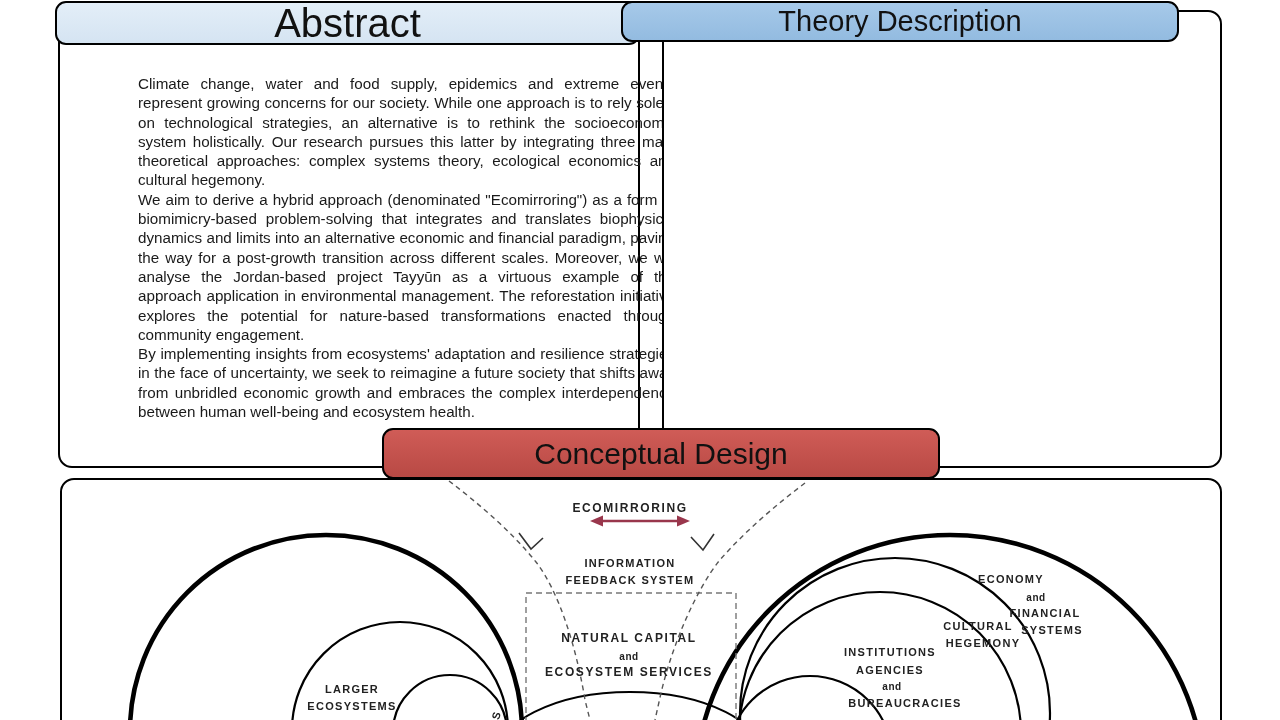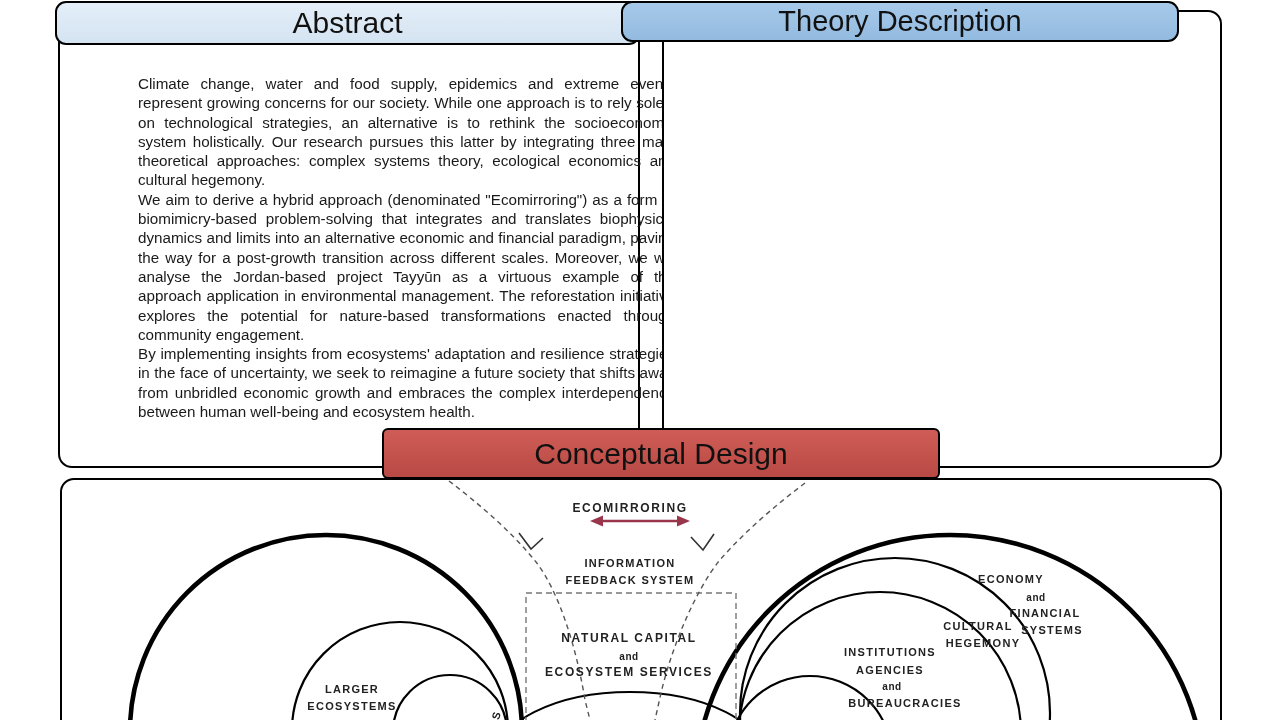--- a/index.html
+++ b/index.html
@@ -21,25 +21,25 @@
 
   .header-box {
     position: absolute;
     border: 2.5px solid #000;
     border-radius: 11px;
     display: flex; align-items: center; justify-content: center;
     z-index: 3;
     color: #111;
   }
   .abstract-header { left: 55px;  top: 1px;   width: 585px; height: 44px;
-    background: linear-gradient(#e3eef8, #d5e4f2); font-size: 30px; }
+    background: linear-gradient(#e3eef8, #d5e4f2); font-size: 40px; }
   .theory-header   { left: 621px; top: 1px;   width: 558px; height: 41px;
     background: linear-gradient(#a6c9e9, #93bbe0); font-size: 29px; }
   .design-header   { left: 382px; top: 428px; width: 558px; height: 51px;
-    background: linear-gradient(#d05c57, #b84944); font-size: 30px; border-radius: 6px; }
+    background: linear-gradient(#d05c57, #b84944); font-size: 30px; }
 
   .body-text { position: absolute; color: #1a1a1a; text-align: justify; z-index: 2; }
   .abstract-text { left: 78px;  top: 62px; width: 537px; font-size: 15.2px; line-height: 19.3px; }
   .body-text p { margin: 0; }
 
   svg.diagram { position: absolute; left: 0; top: 0; width: 1280px; height: 720px;
     z-index: 2; pointer-events: none; }
 
   svg text {
     font-family: "Liberation Sans", sans-serif;

